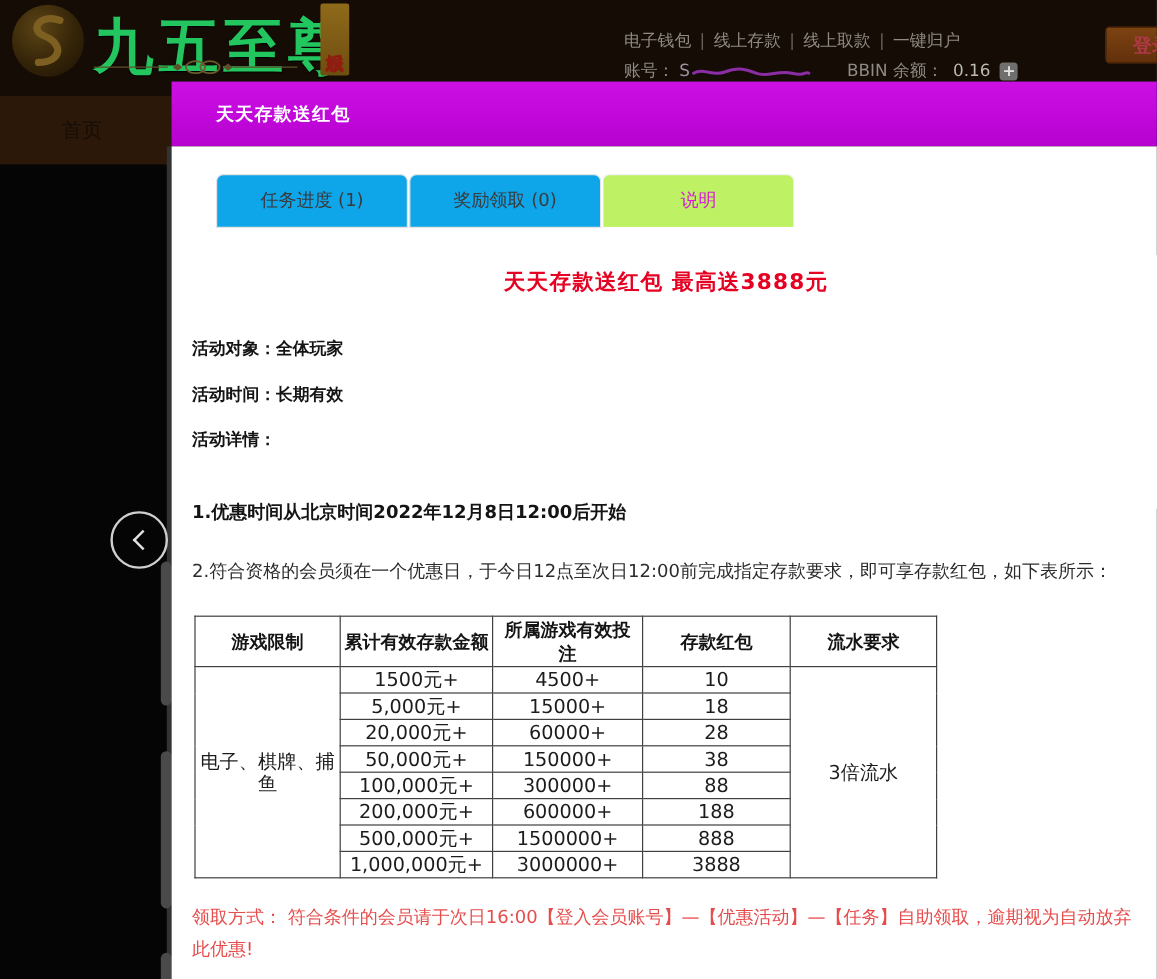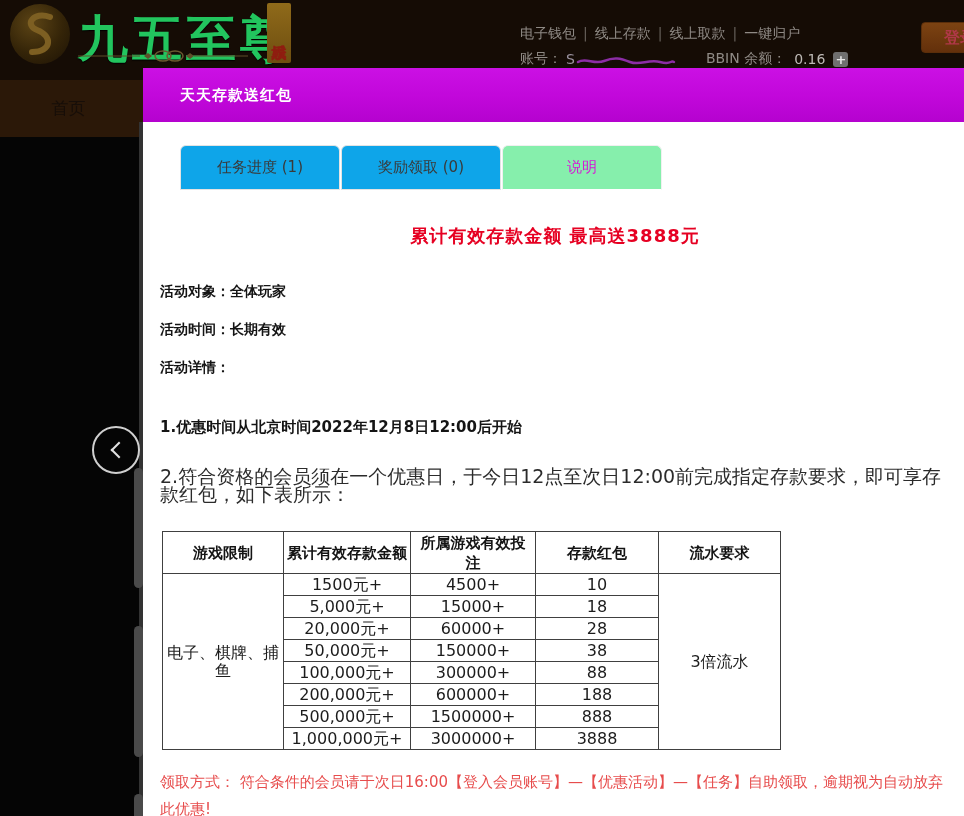--- a/index.html
+++ b/index.html
@@ -69,27 +69,27 @@
     display:flex; align-items:center; padding-left:37px;
   }
   .modal-title { color:#ffffff; font-size:15px; font-weight:bold; letter-spacing:1px; }
   .modal-body { background:#ffffff; height:706px; padding:0 17px; overflow:hidden; }
   
   .tabs { display:flex; margin:23px 0 0 20px; }
   .tab {
     width:160px; height:45px; font-size:15px; display:flex; align-items:center; justify-content:center;
     background:#0ea5e9; color:#3a3a3a; border:1px solid #e3e3e3; border-radius:6px 6px 0 0; margin-right:1px;
   }
-  .tab.active { background:#86efac; color:#d619d6; border-color:#f0f0f0; border-bottom-color:#ffffff; }
+  .tab.active { background:#bef264; color:#d619d6; border-color:#f0f0f0; border-bottom-color:#ffffff; }
   
   .headline { margin-top:36px; text-align:center; color:#e60022; font-size:18px; font-weight:bold; letter-spacing:1px; line-height:20px; }
   .info-line { margin:20px 0 0 0; font-size:14px; font-weight:bold; color:#141414; line-height:18px; }
   .info-first { margin-top:36px; }
   .rule-bold { margin-top:42px; font-size:15px; font-weight:bold; color:#141414; line-height:18px; }
-  .rule-normal { margin-top:31px; font-size:19px; color:#2b2b2b; line-height:18px; }
+  .rule-normal { margin-top:31px; font-size:15px; color:#2b2b2b; line-height:18px; }
   
   table { border-collapse:collapse; margin:28px 0 0 2px; table-layout:fixed; }
   col.c1{width:121px;} col.c2{width:127px;} col.c3{width:125px;} col.c4{width:123px;} col.c5{width:122px;}
   th, td { border:1px solid #404040; text-align:center; padding:0 3px; }
   th { height:42px; font-size:15px; font-weight:bold; color:#141414; line-height:20px; }
   td { height:22px; font-size:16px; color:#1c1c1c; line-height:18px; }
   
   .claim-note { margin-top:19px; color:#e74c4c; font-size:15px; line-height:27px; }
 </style>
 </head>
@@ -152,21 +152,21 @@
     <span class="modal-title">天天存款送红包</span>
   </div>
   <div class="modal-body">
 
     <div class="tabs">
       <div class="tab">任务进度 (1)</div>
       <div class="tab">奖励领取 (0)</div>
       <div class="tab active">说明</div>
     </div>
 
-    <div class="headline">累计有效存款金额  最高送3888元</div>
+    <div class="headline">天天存款送红包  最高送3888元</div>
 
     <div class="info-line info-first">活动对象：全体玩家</div>
     <div class="info-line">活动时间：长期有效</div>
     <div class="info-line">活动详情：</div>
 
     <div class="rule-bold">1.优惠时间从北京时间2022年12月8日12:00后开始</div>
     <div class="rule-normal">2.符合资格的会员须在一个优惠日，于今日12点至次日12:00前完成指定存款要求，即可享存款红包，如下表所示：</div>
 
     <table>
       <colgroup>

